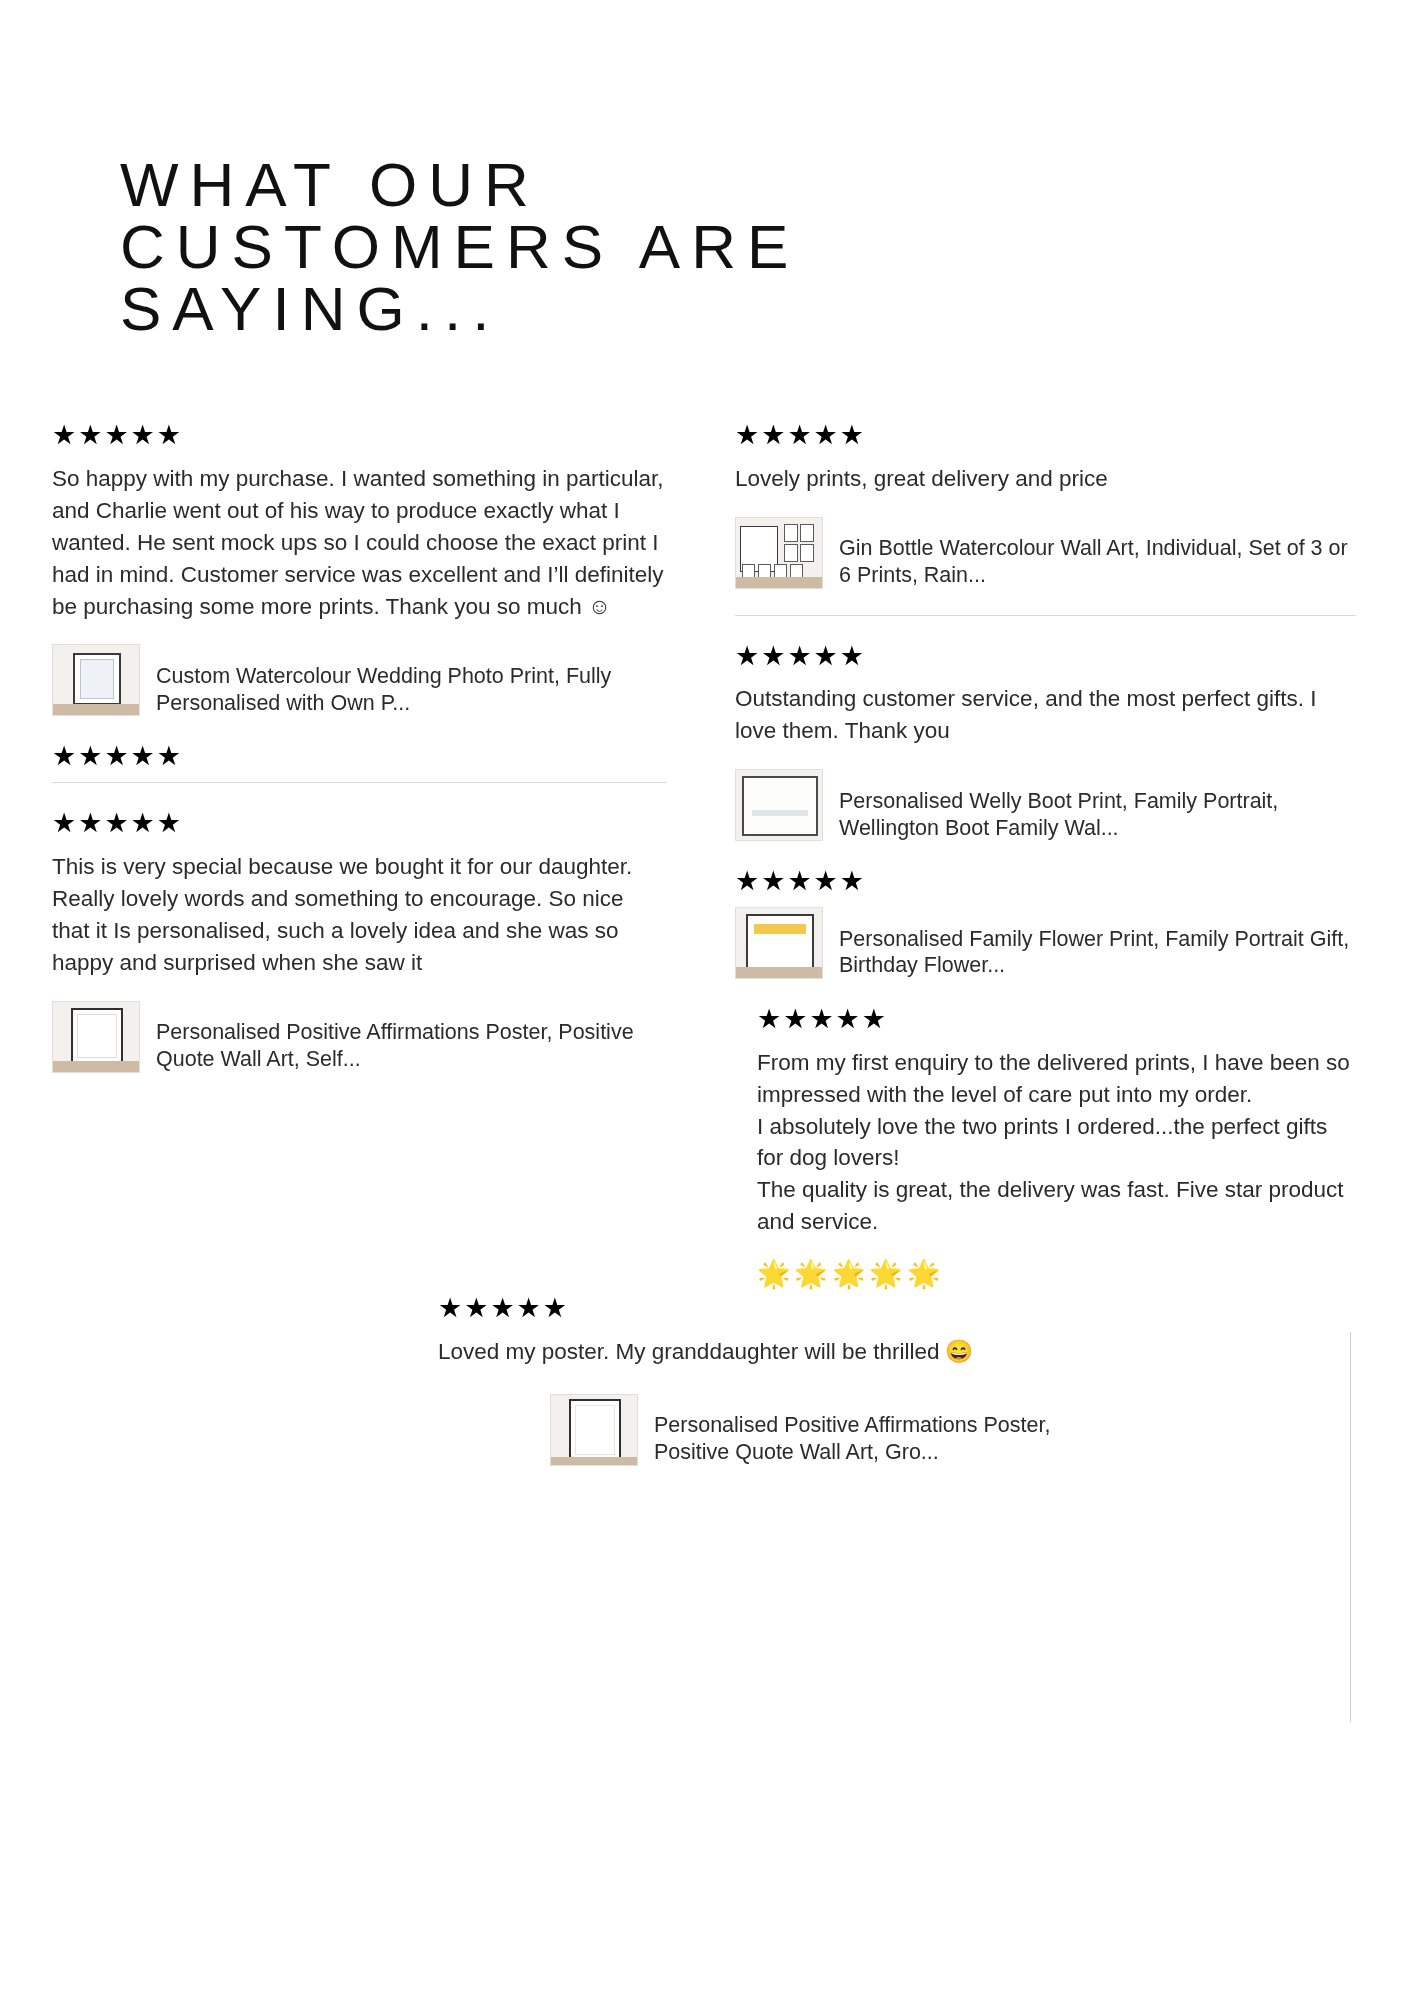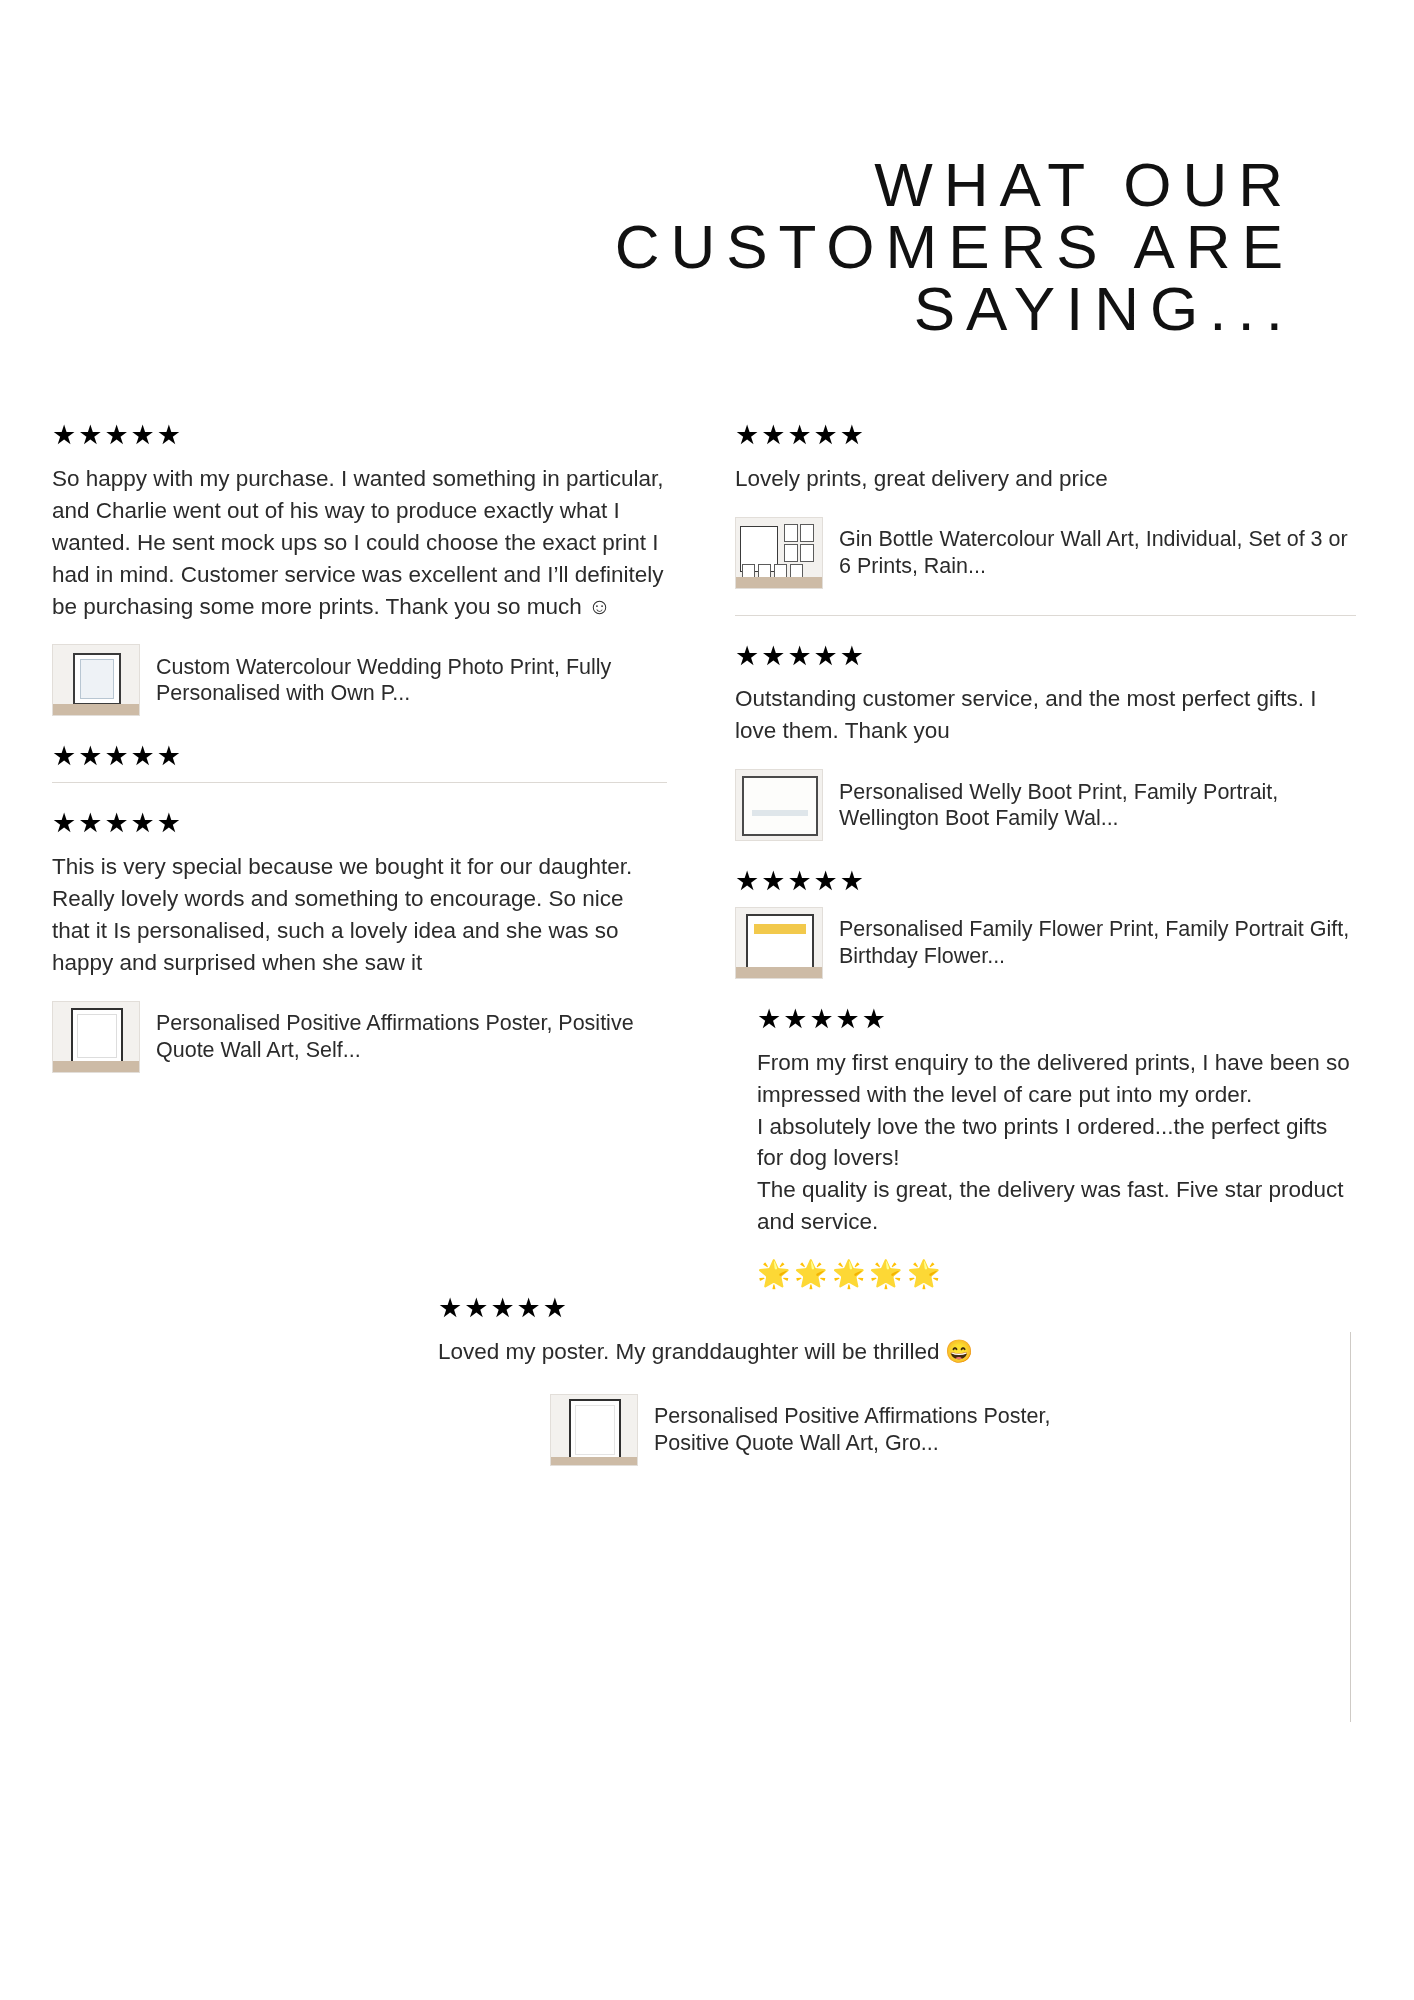--- a/index.html
+++ b/index.html
@@ -16,21 +16,21 @@
     position: relative;
     overflow: hidden;
   }
   .page {
     width: 1414px;
     height: 2000px;
     padding: 0;
     position: relative;
   }
   .title {
-    text-align: right;
+    text-align: left;
     font-family: "Liberation Sans", sans-serif;
     font-weight: 300;
     font-size: 62px;
     letter-spacing: 11px;
     line-height: 1.0;
     color: #111;
     padding: 112px 120px 0 120px;
     white-space: pre-line;
   }
   .columns {
@@ -59,21 +59,21 @@
   .review-text {
     font-size: 22.5px;
     line-height: 1.42;
     color: #2b2b2b;
     margin: 12px 0 22px 0;
     white-space: pre-line;
   }
   .product {
     display: flex;
     flex-direction: row;
-    align-items: center;
+    align-items: flex-end;
     gap: 16px;
     margin-bottom: 26px;
   }
   .thumb {
     width: 88px;
     height: 72px;
     flex: 0 0 88px;
     background: #f3f1ee;
     border: 1px solid #e2ded9;
     position: relative;

